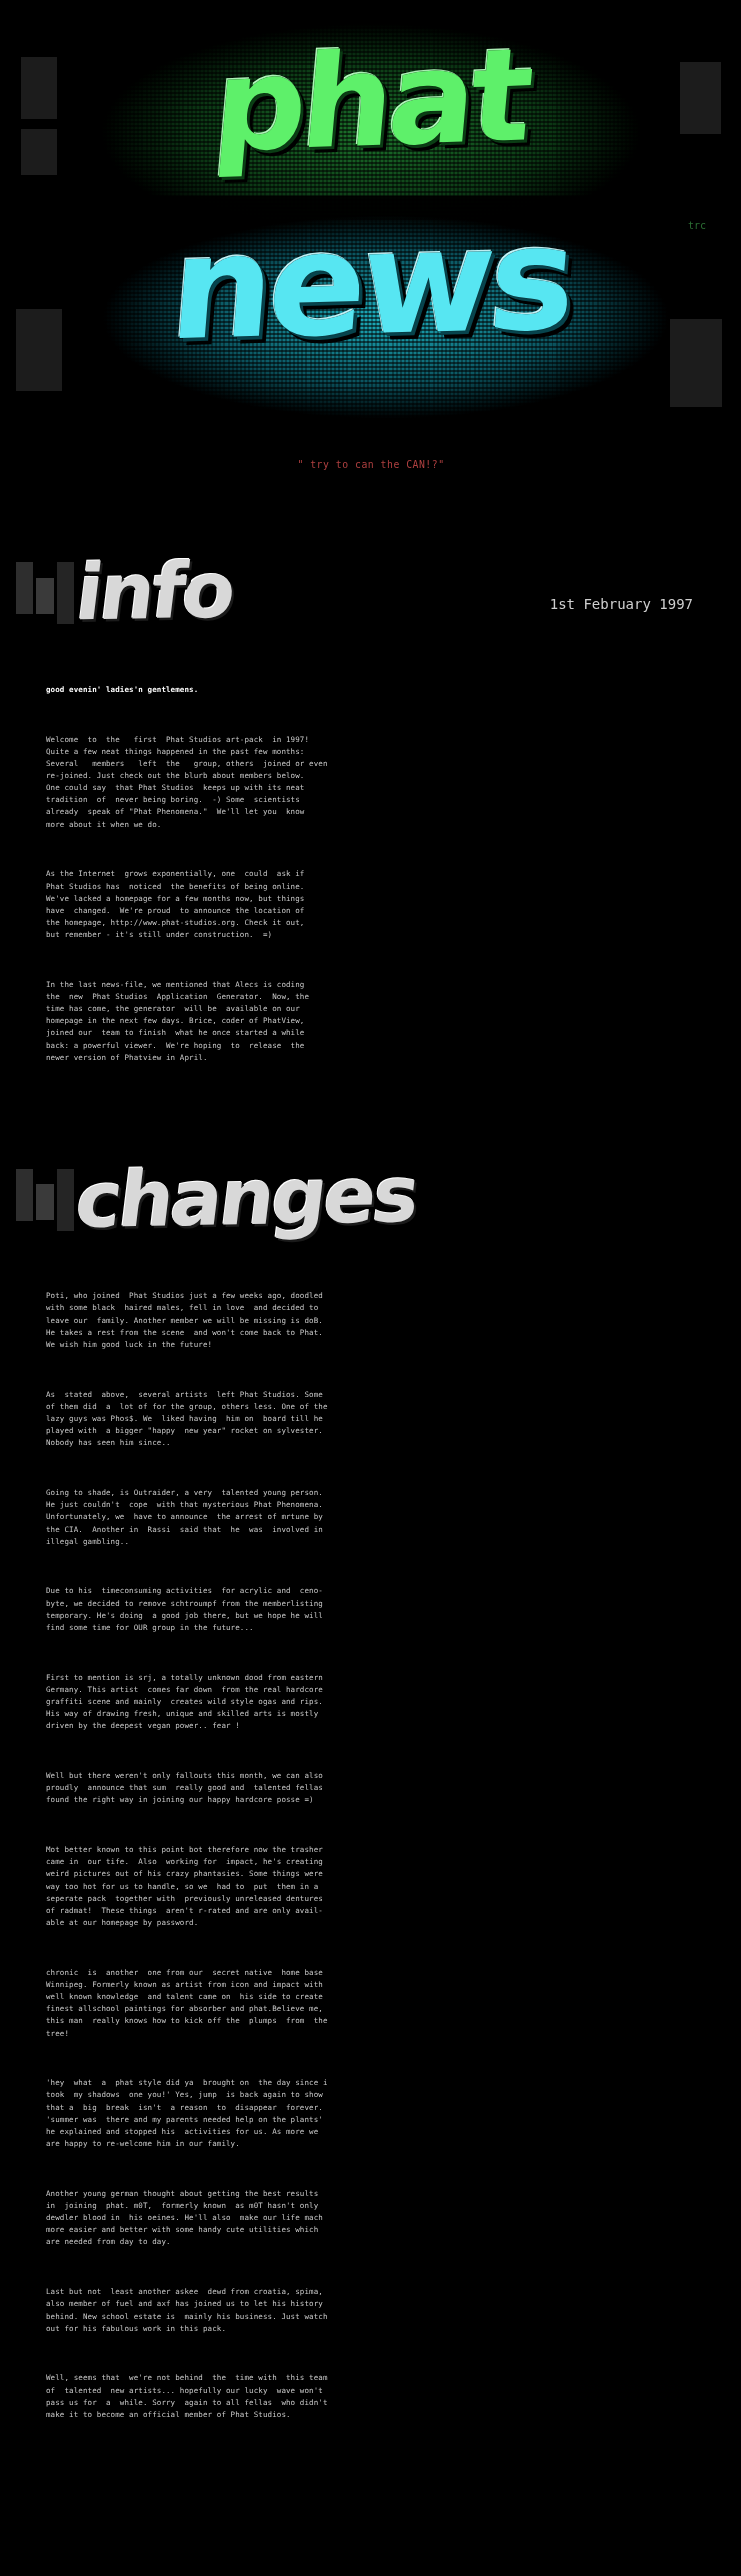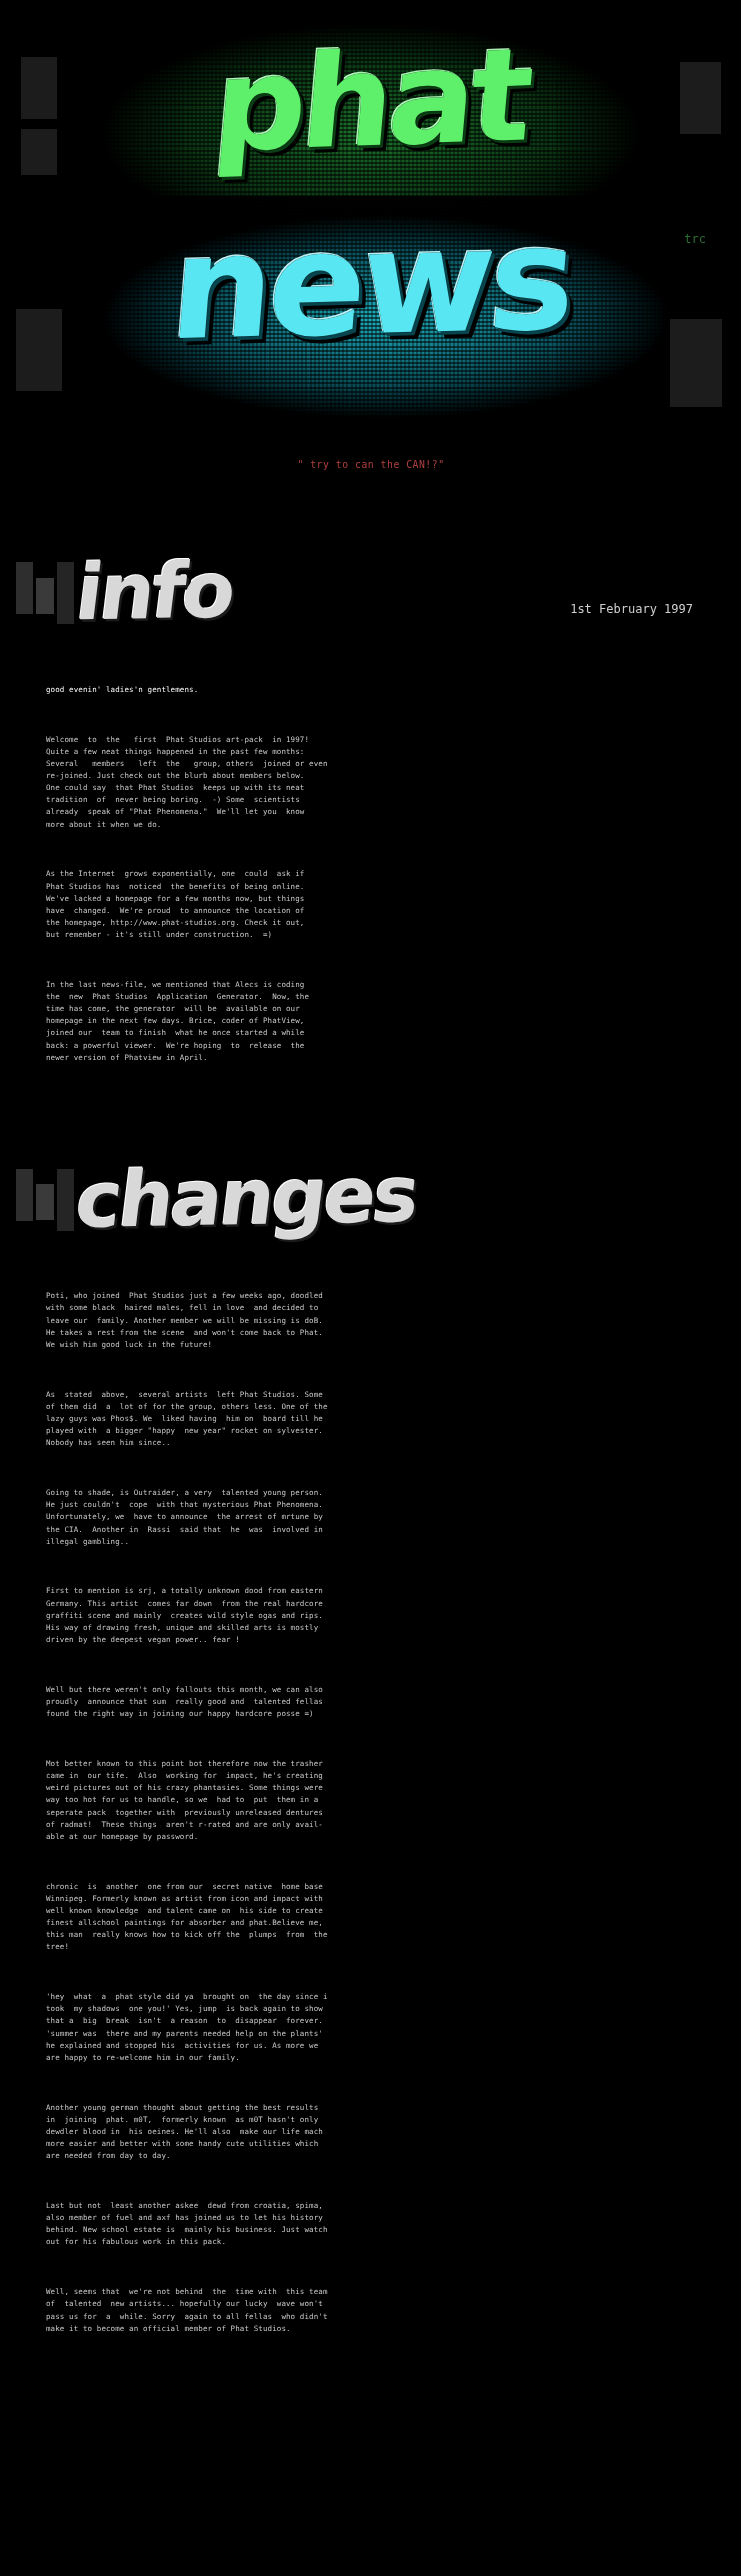--- a/index.html
+++ b/index.html
@@ -95,23 +95,23 @@
     top: 459px;
     width: 100%;
     text-align: center;
     color: #b04040;
     font-size: 9.8px;
     letter-spacing: 0.5px;
   }
   .corner-mark {
     position: absolute;
     right: 36px;
-    top: 232px;
+    top: 220px;
     color: #2b6d33;
-    font-size: 12px;
+    font-size: 10px;
     margin-left: 15px;
   }
 
   
   .section-head {
     position: relative;
     height: 118px;
     margin-top: 15.5px;
   }
   .sh-blocks {
@@ -138,36 +138,36 @@
     font-size: 77px;
     letter-spacing: -3.1px;
     color: #d8d8d8;
     text-shadow: 2.6px 2.6px 0 #1a1a1a, 4.6px 4.6px 0 #000, -1px -1px 0 #fff;
     transform: skewX(-8deg) rotate(-1deg);
     user-select: none;
   }
   .date-stamp {
     position: absolute;
     right: 49px;
-    top: 60px;
+    top: 54px;
     color: #cfcfcf;
-    font-size: 12px;
+    font-size: 14px;
   }
 
   
   .txt {
     padding: 0 46px 0 46px;
     font-size: 7.5px;
     line-height: 1.62;
     color: #c9c9c9;
     white-space: pre-wrap;
     letter-spacing: 0.1px;
   }
   .txt p { margin: 0 0 13.4px 0; white-space: pre-wrap; }
-  .b { color: #ffffff; font-weight: normal; }
+  .b { color: #ffffff; font-weight: bold; }
   .rule-space { height: 31px; }
 
   
   .px { position:absolute; background:#1c1c1c; }
 </style>
 </head>
 <body>
 
 <div class="page">
 
@@ -246,20 +246,24 @@
       <p>As  stated  above,  several artists  left Phat Studios. Some
 of them did  a  lot of for the group, others less. One of the
 lazy guys was Phos$. We  liked having  him on  board till he
 played with  a bigger "happy  new year" rocket on sylvester.
 Nobody has seen him since..</p>
       <p>Going to shade, is Outraider, a very  talented young person.
 He just couldn't  cope  with that mysterious Phat Phenomena.
 Unfortunately, we  have to announce  the arrest of mrtune by
 the CIA.  Another in  Rassi  said that  he  was  involved in
 illegal gambling..</p>
+      <p>Due to his  timeconsuming activities  for acrylic and  ceno-
+byte, we decided to remove schtroumpf from the memberlisting
+temporary. He's doing  a good job there, but we hope he will
+find some time for OUR group in the future...</p>
       <p>First to mention is srj, a totally unknown dood from eastern
 Germany. This artist  comes far down  from the real hardcore
 graffiti scene and mainly  creates wild style ogas and rips.
 His way of drawing fresh, unique and skilled arts is mostly
 driven by the deepest vegan power.. fear !</p>
       <p>Well but there weren't only fallouts this month, we can also
 proudly  announce that sum  really good and  talented fellas
 found the right way in joining our happy hardcore posse =)</p>
       <p>Mot better known to this point bot therefore now the trasher
 came in  our tife.  Also  working for  impact, he's creating

